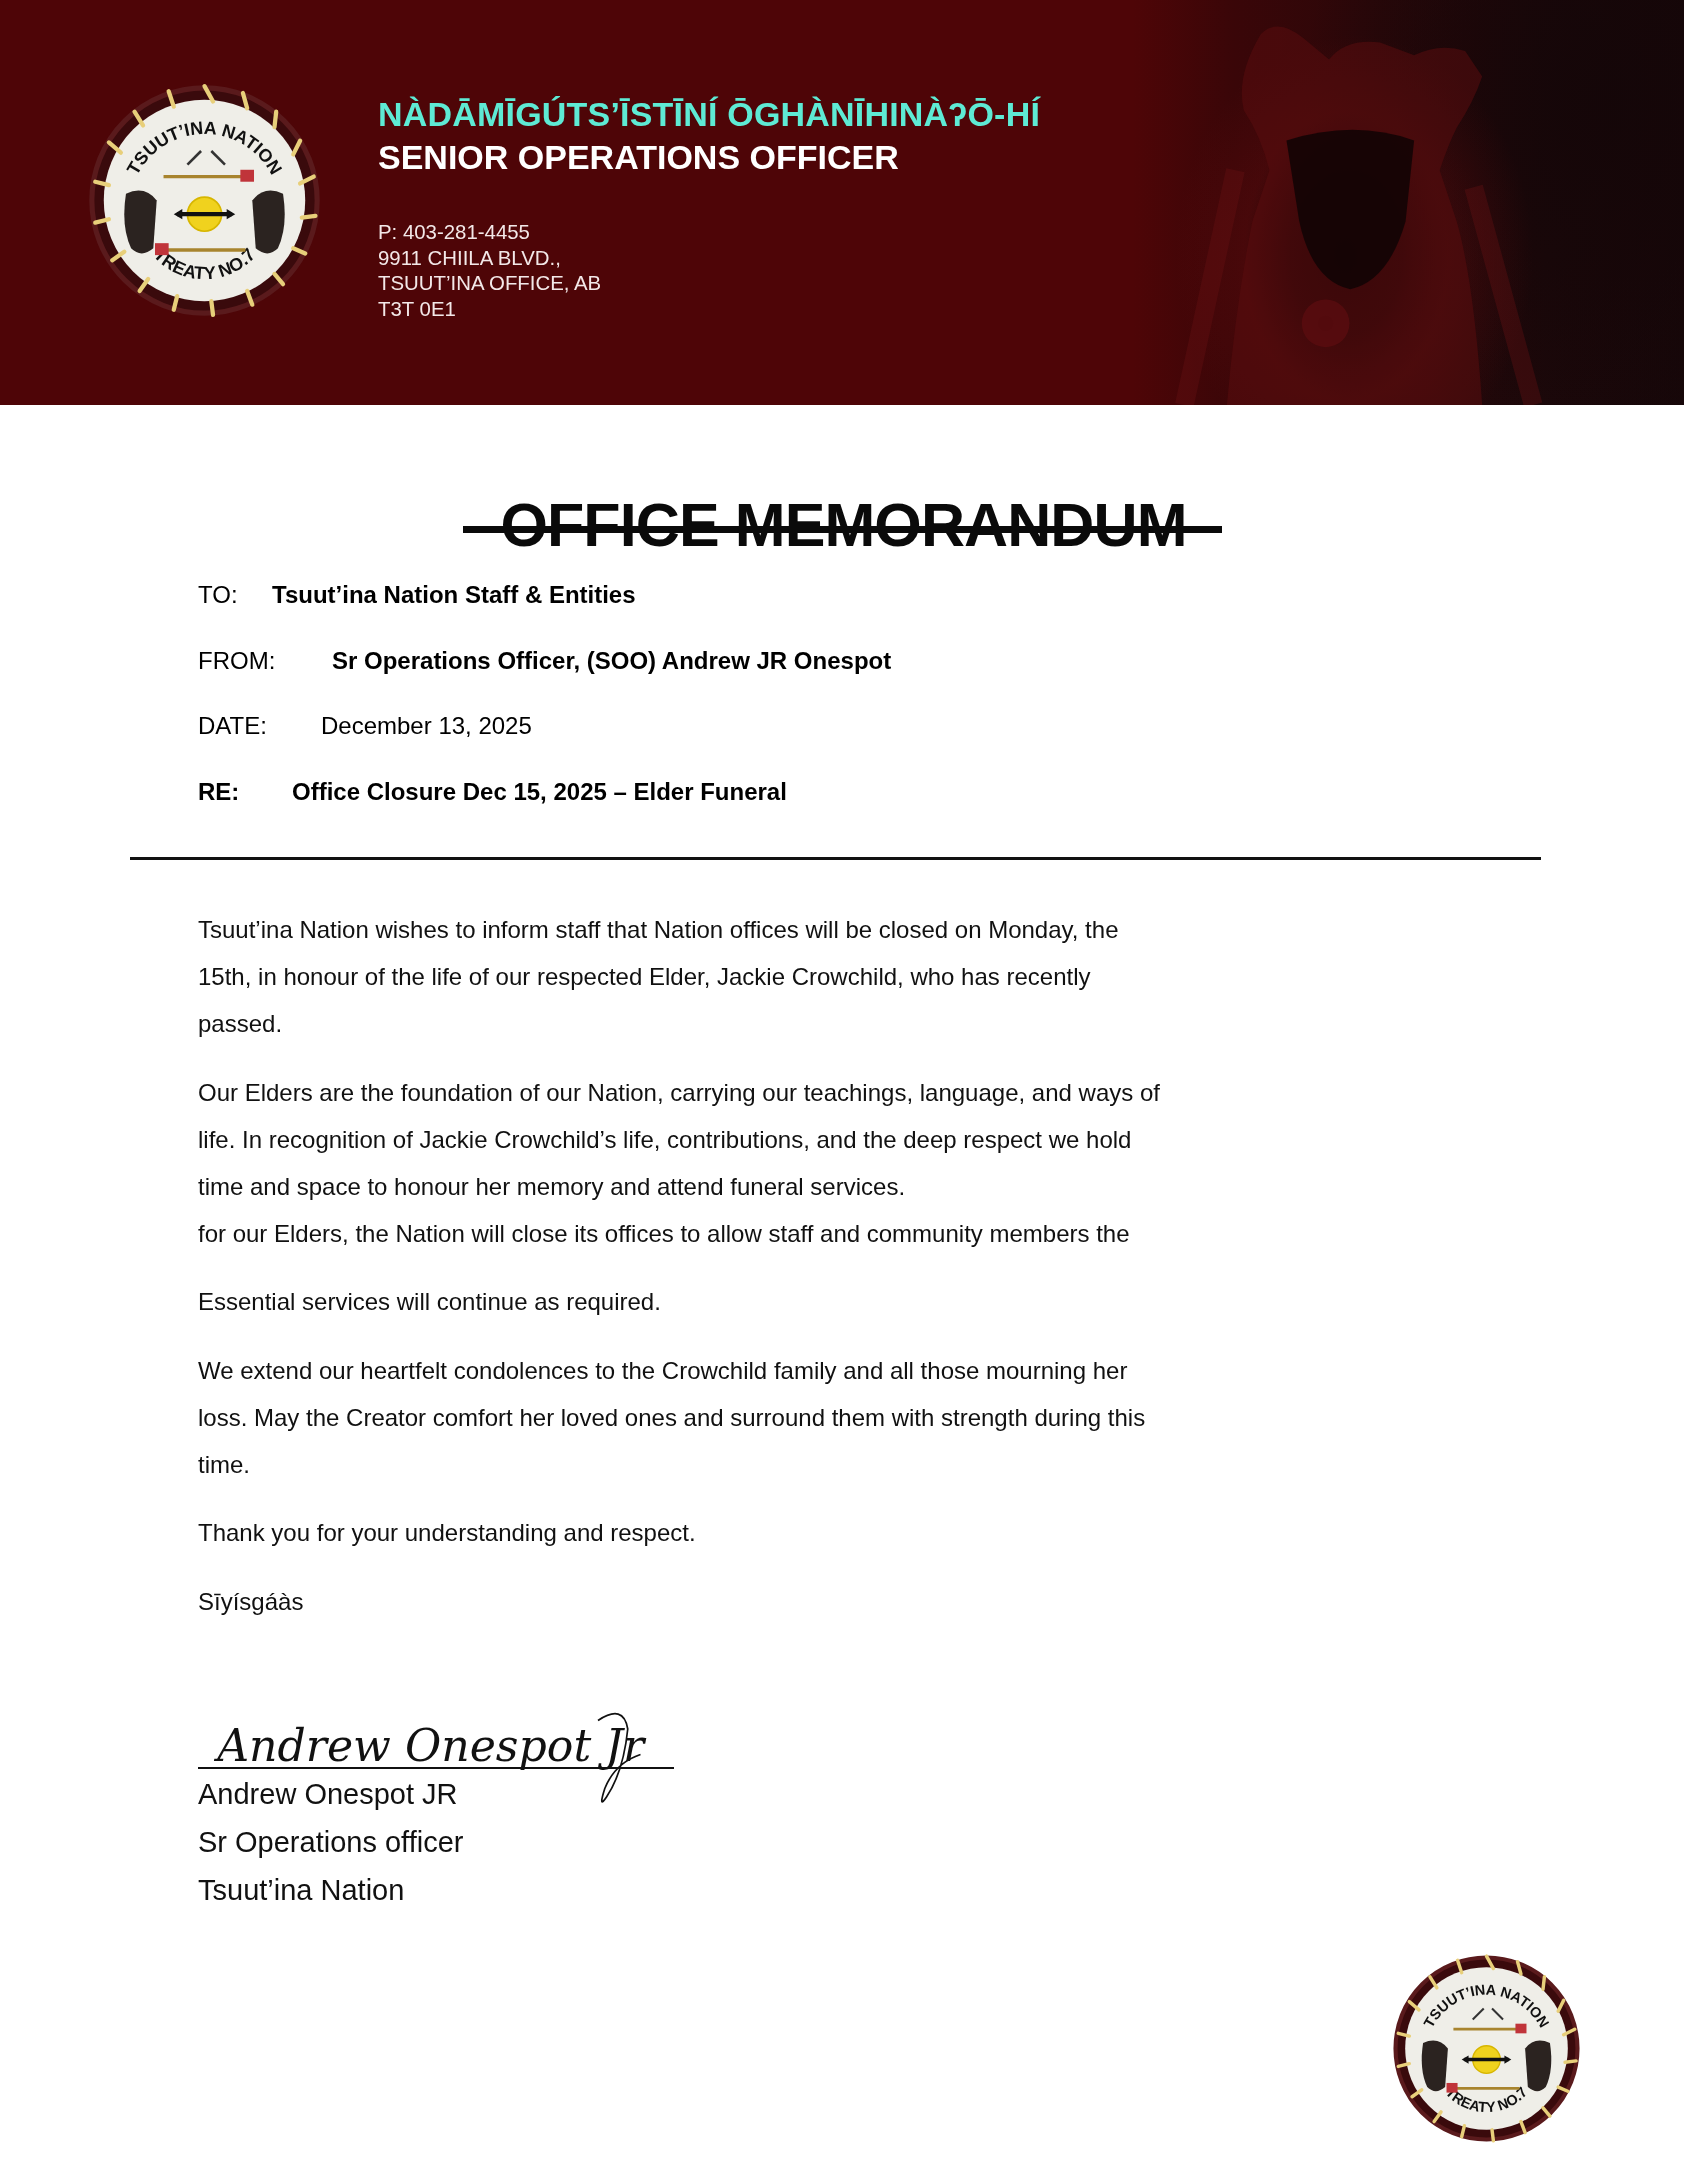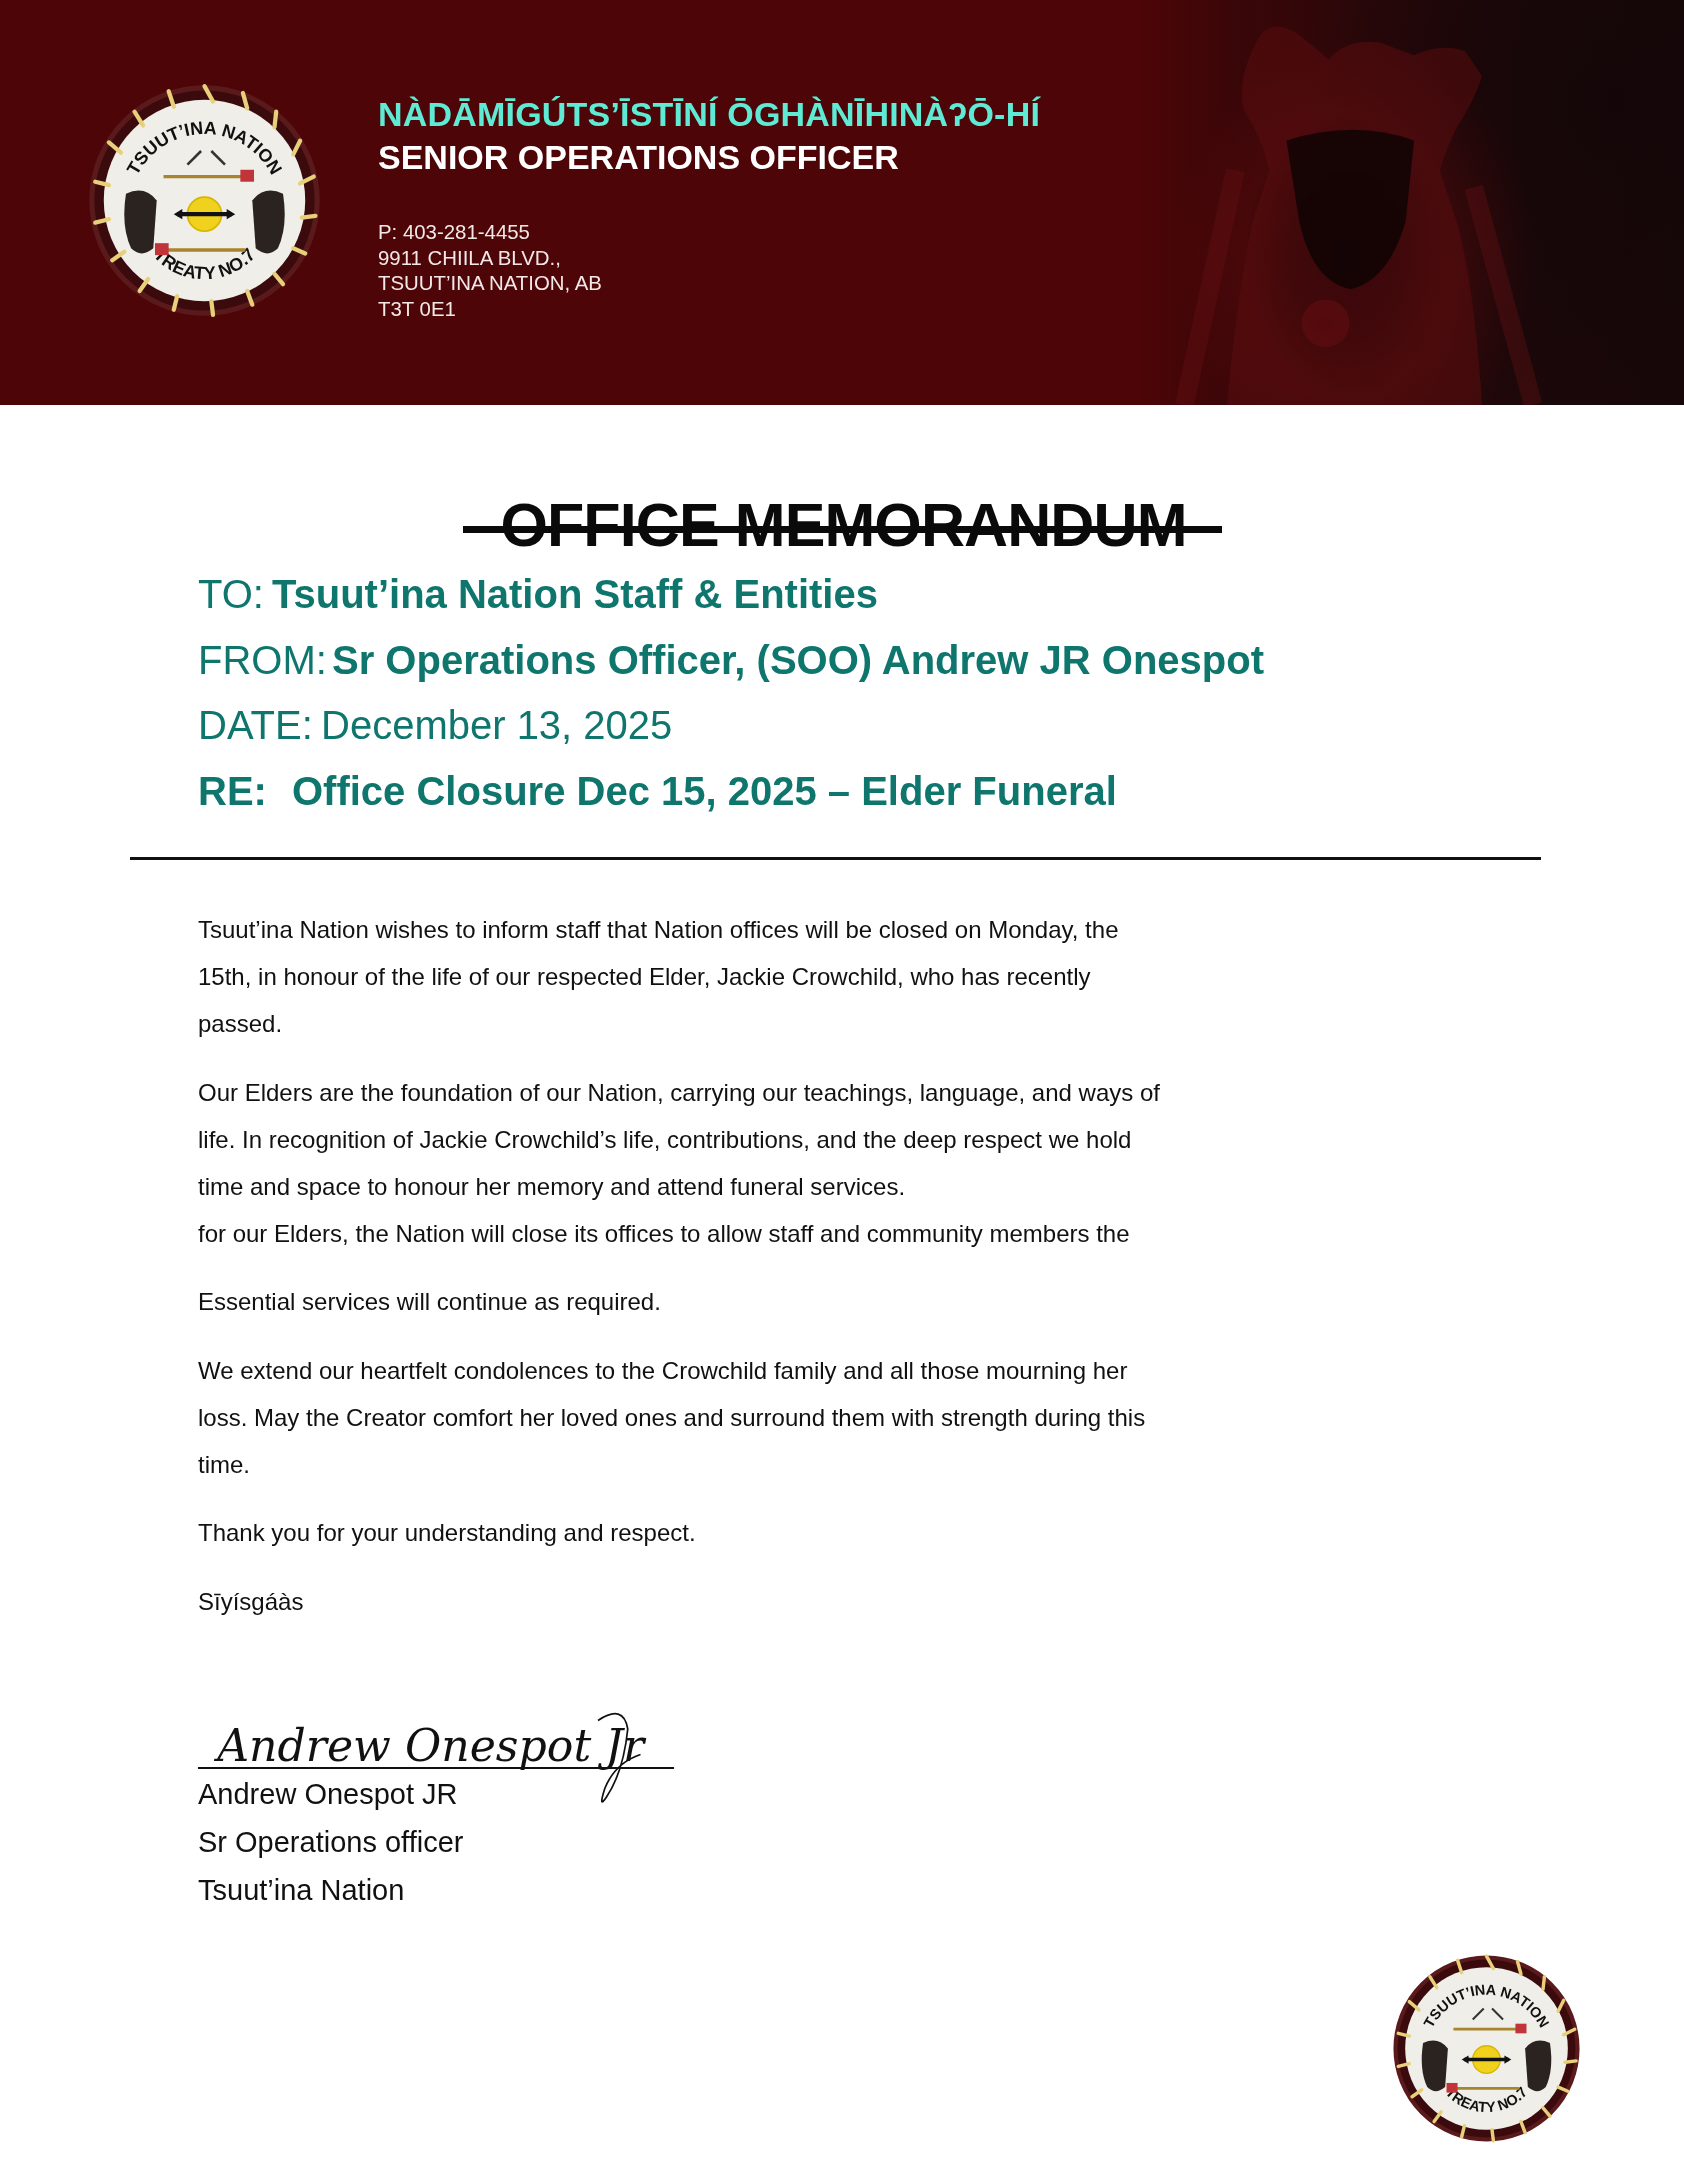--- a/index.html
+++ b/index.html
@@ -45,21 +45,21 @@
   
   .memo-title {
     position: absolute; left: 460px; top: 467px; width: 767px;
     text-align: center; font-weight: bold; font-size: 61px; line-height: 68px;
     letter-spacing: -0.9px; color: #0a0a0a; white-space: nowrap; margin-top: 24px;
   }
   .memo-title-underline {
     position: absolute; left: 463px; top: 526px; width: 759px; height: 6.8px; background: #0a0a0a;
   }
   .field {
-    position: absolute; left: 198px; font-size: 40px; line-height: 37px; white-space: nowrap; color: #0f766e;
+    position: absolute; left: 198px; font-size: 24px; line-height: 37px; white-space: nowrap; color: #000000;
   }
   .field .label { font-weight: normal; }
   .field .label.bold { font-weight: bold; }
   .field .value { position: absolute; top: 0; font-weight: bold; }
   .field .value.normal { font-weight: normal; }
   .field-to   { top: 576px; }
   .field-from { top: 642px; }
   .field-date { top: 707px; }
   .field-re   { top: 773px; }
 
@@ -152,21 +152,21 @@
     <line x1="108" y1="156" x2="172" y2="156" stroke="#111" stroke-width="5"></line>
     <polygon points="104,156 114,150 114,162" fill="#111"></polygon>
     <polygon points="176,156 166,150 166,162" fill="#111"></polygon>
   </svg>
 
   <div class="org-name">NÀDĀMĪGÚTS’ĪSTĪNÍ ŌGHÀNĪHINÀʔŌ-HÍ</div>
   <div class="org-title">SENIOR OPERATIONS OFFICER</div>
   <div class="contact">
     <div>P: 403-281-4455</div>
     <div>9911 CHIILA BLVD.,</div>
-    <div>TSUUT’INA NATION, AB</div>
+    <div>TSUUT’INA OFFICE, AB</div>
     <div>T3T 0E1</div>
   </div>
 </div>
 
 <div class="memo-title">OFFICE MEMORANDUM</div>
 <div class="memo-title-underline"></div>
 
 <div class="field field-to">
   <span class="label">TO:</span>
   <span class="value" style="left:74px">Tsuut’ina Nation Staff &amp; Entities</span>

